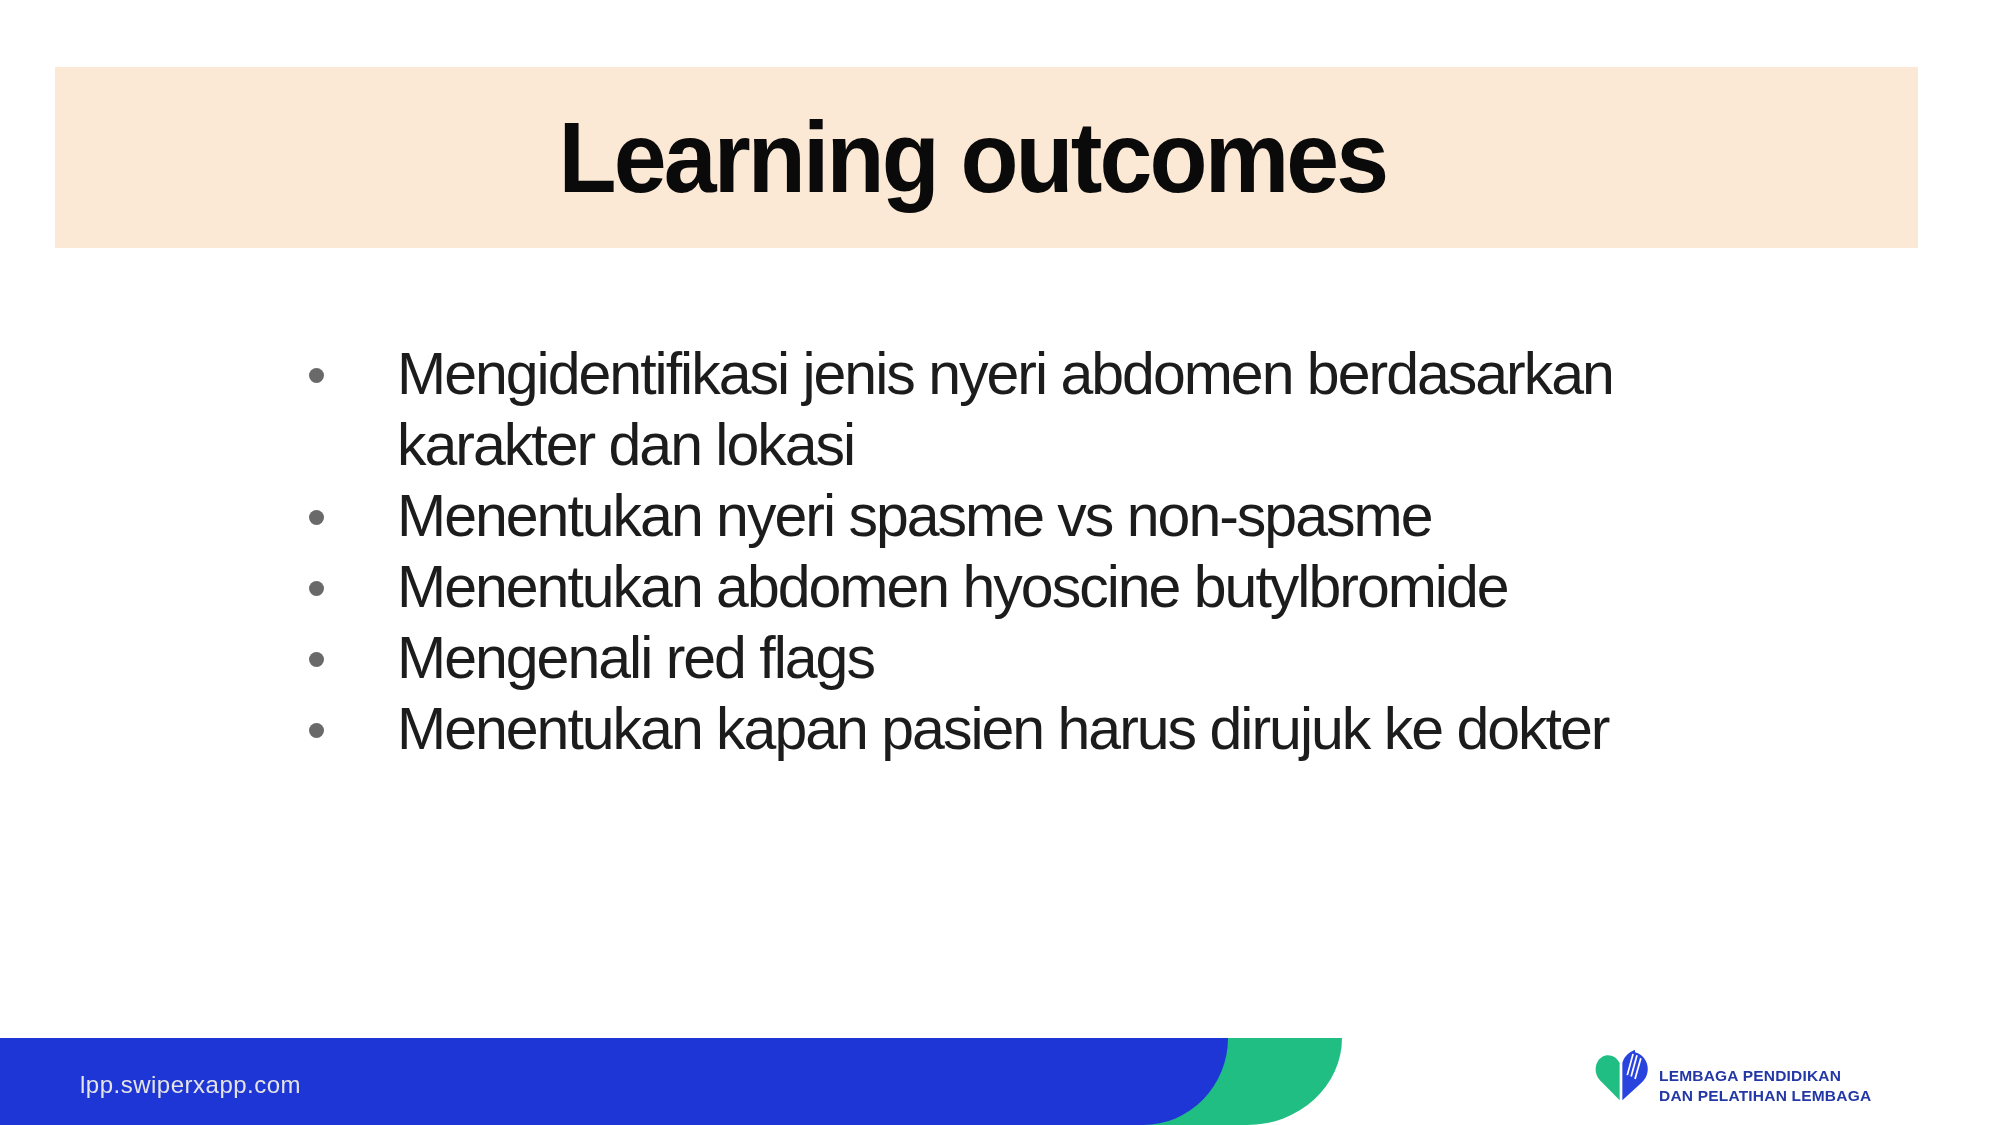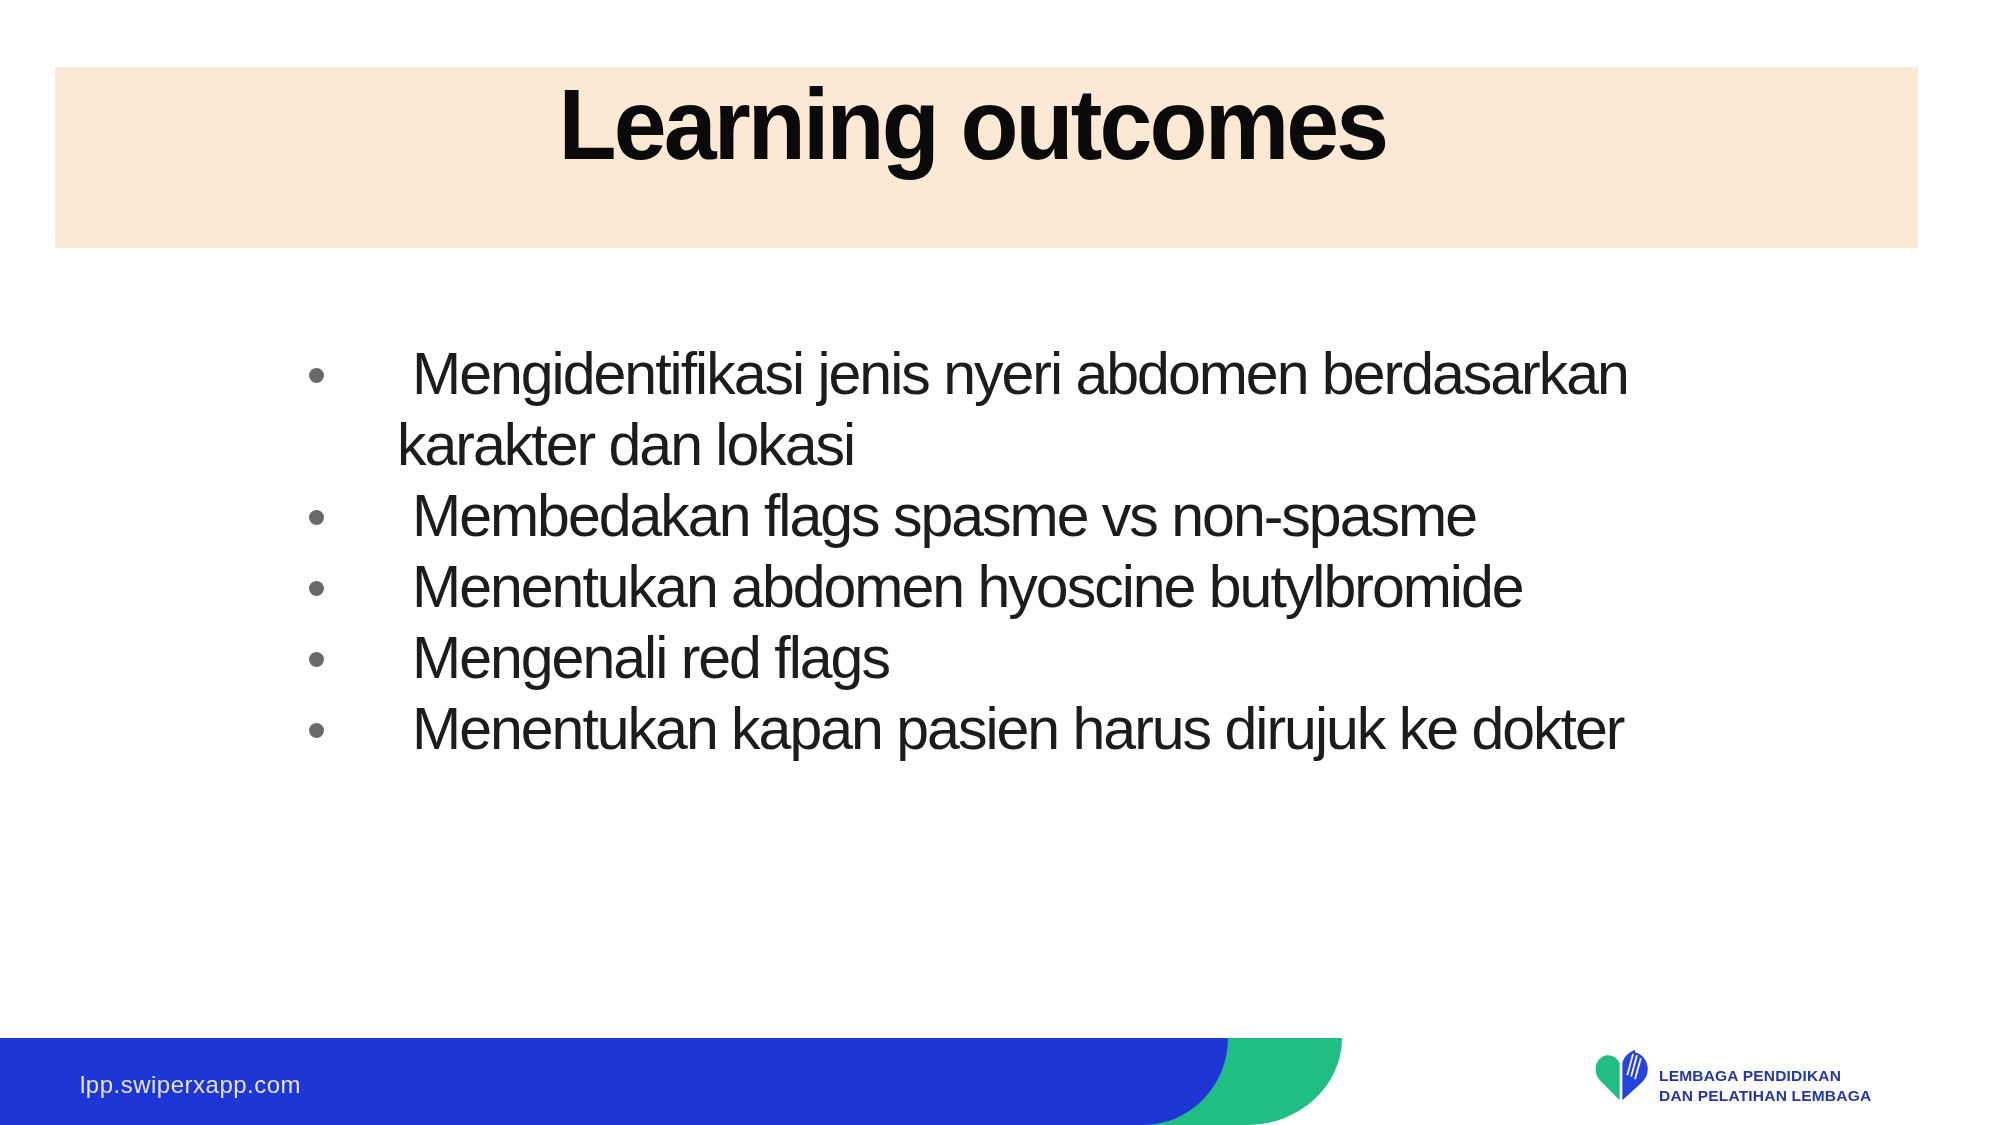--- a/index.html
+++ b/index.html
@@ -28,20 +28,21 @@
 
   
   .title-banner {
     position: absolute;
     left: 55px;
     top: 67px;
     width: 1863px;
     height: 181px;
     background: var(--banner-bg);
     display: flex;
+    align-items: center;
     justify-content: center;
   }
   .slide-title {
     font-size: 100px;
     font-weight: 700;
     letter-spacing: -3px;
     transform: scaleX(0.95) translateX(-15px);
     color: var(--title-text);
     white-space: nowrap;
   }
@@ -54,21 +55,21 @@
     list-style: none;
   }
   .bullet-item {
     position: relative;
     padding-left: 96px;
     font-size: 59px;
     line-height: 71px;
     letter-spacing: -2px;
     color: var(--body-text);
   }
-  .bullet-text { white-space: pre-line; margin-left: 15px; }
+  .bullet-text { white-space: pre-line; }
   .bullet-dot {
     position: absolute;
     left: 8px;
     top: 29px;
     width: 15px;
     height: 15px;
     border-radius: 50%;
     background: var(--bullet-dot);
   }
 
@@ -132,21 +133,21 @@
   </div>
 
   <ul class="bullets">
     <li class="bullet-item">
       <span class="bullet-dot"></span>
       <span class="bullet-text">Mengidentifikasi jenis nyeri abdomen berdasarkan
 karakter dan lokasi</span>
     </li>
     <li class="bullet-item">
       <span class="bullet-dot"></span>
-      <span class="bullet-text">Membedakan flags spasme vs non-spasme</span>
+      <span class="bullet-text">Menentukan nyeri spasme vs non-spasme</span>
     </li>
     <li class="bullet-item">
       <span class="bullet-dot"></span>
       <span class="bullet-text">Menentukan abdomen hyoscine butylbromide</span>
     </li>
     <li class="bullet-item">
       <span class="bullet-dot"></span>
       <span class="bullet-text">Mengenali red flags</span>
     </li>
     <li class="bullet-item">

